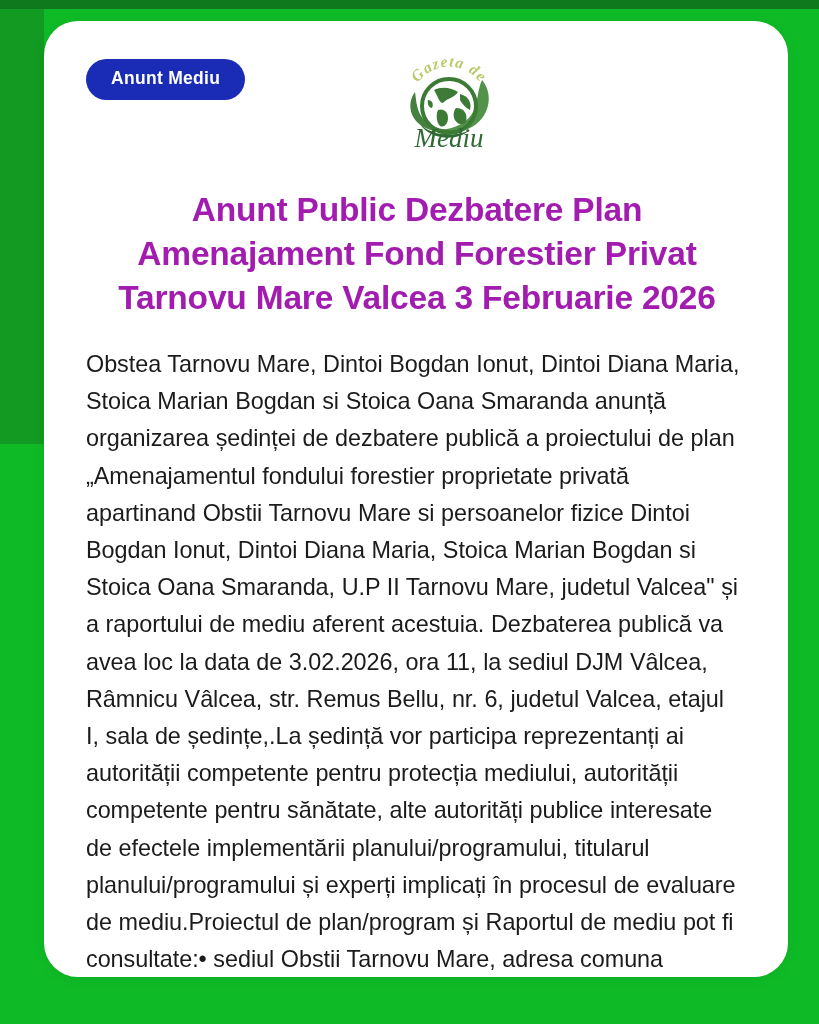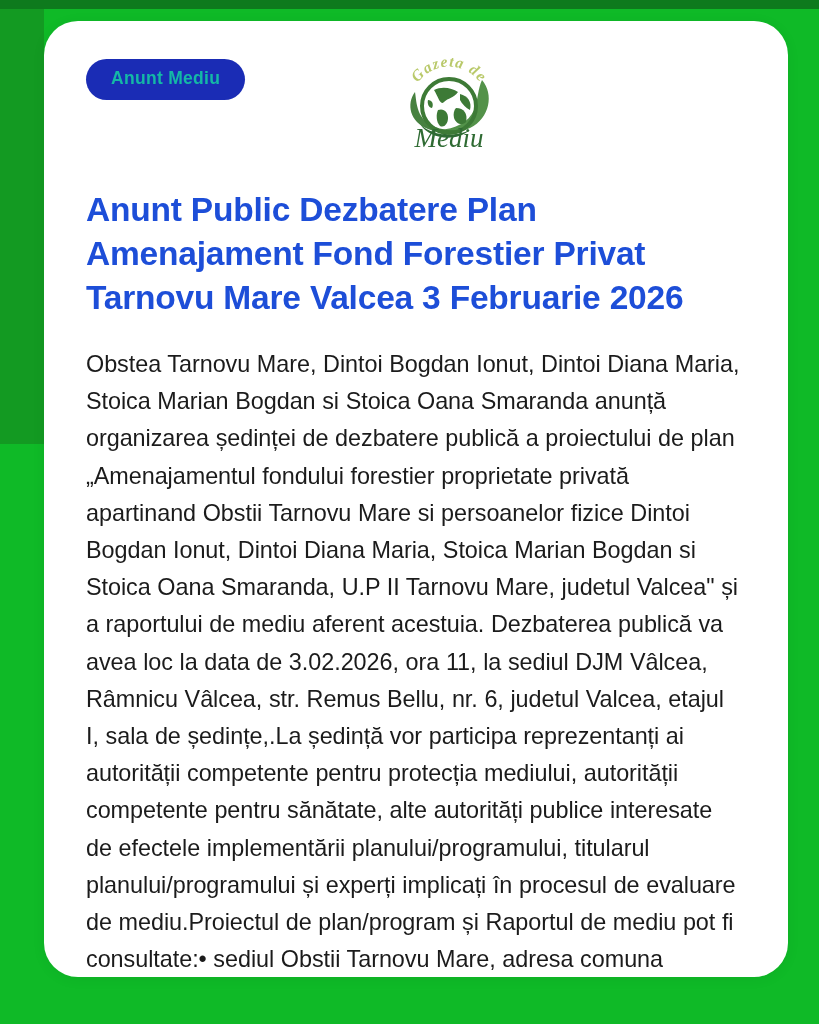--- a/index.html
+++ b/index.html
@@ -70,21 +70,21 @@
     justify-content: flex-start;
     height: 108px;
     position: relative;
   }
 
   .badge {
     display: inline-flex;
     align-items: center;
     justify-content: center;
     background: #1a2cb5;
-    color: #14b8a6;
+    color: #ffffff;
     font-size: 17.5px;
     font-weight: bold;
     letter-spacing: 0.3px;
     padding: 11px 25px 12px 25px;
     border-radius: 999px;
     margin-top: 15px;
     white-space: nowrap;
     line-height: 1;
   }
 
@@ -92,27 +92,28 @@
     position: absolute;
     left: 312px;
     top: 2px;
     width: 102px;
     height: 108px;
   }
   .logo-svg { display: block; }
 
   
   .title {
-    color: #1d4ed8;
+    color: #a21caf;
     font-size: 33.5px;
     font-weight: bold;
     line-height: 44px;
     letter-spacing: -0.2px;
     margin: 36px 0 0 0;
     max-width: 665px;
+    text-align: center;
   }
 
   
   .body-copy {
     color: #1b1b1b;
     font-size: 23.4px;
     line-height: 37.2px;
     letter-spacing: -0.05px;
     margin: 26px 0 0 0;
     max-width: 655px;

